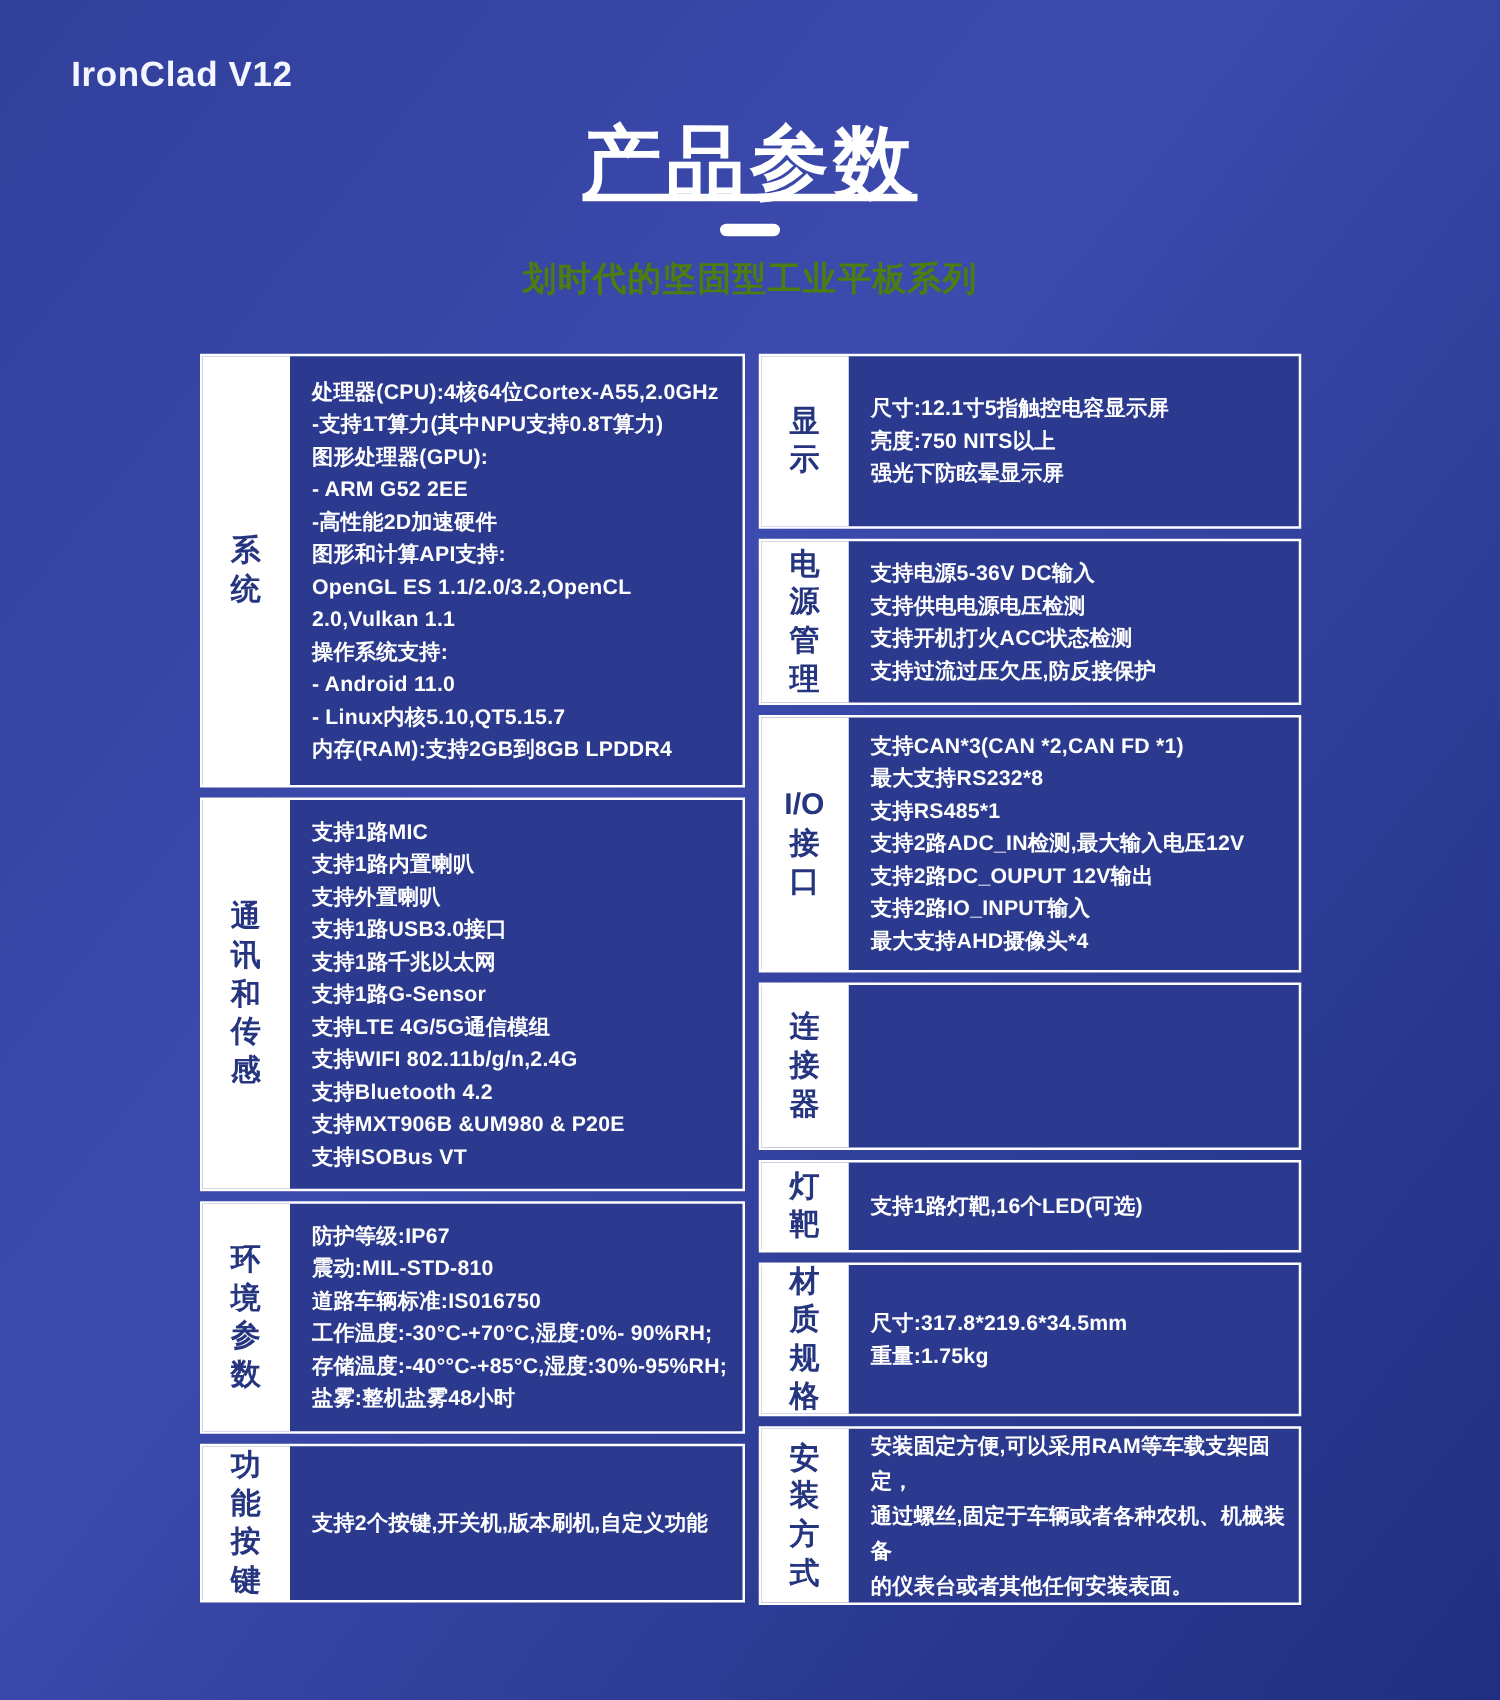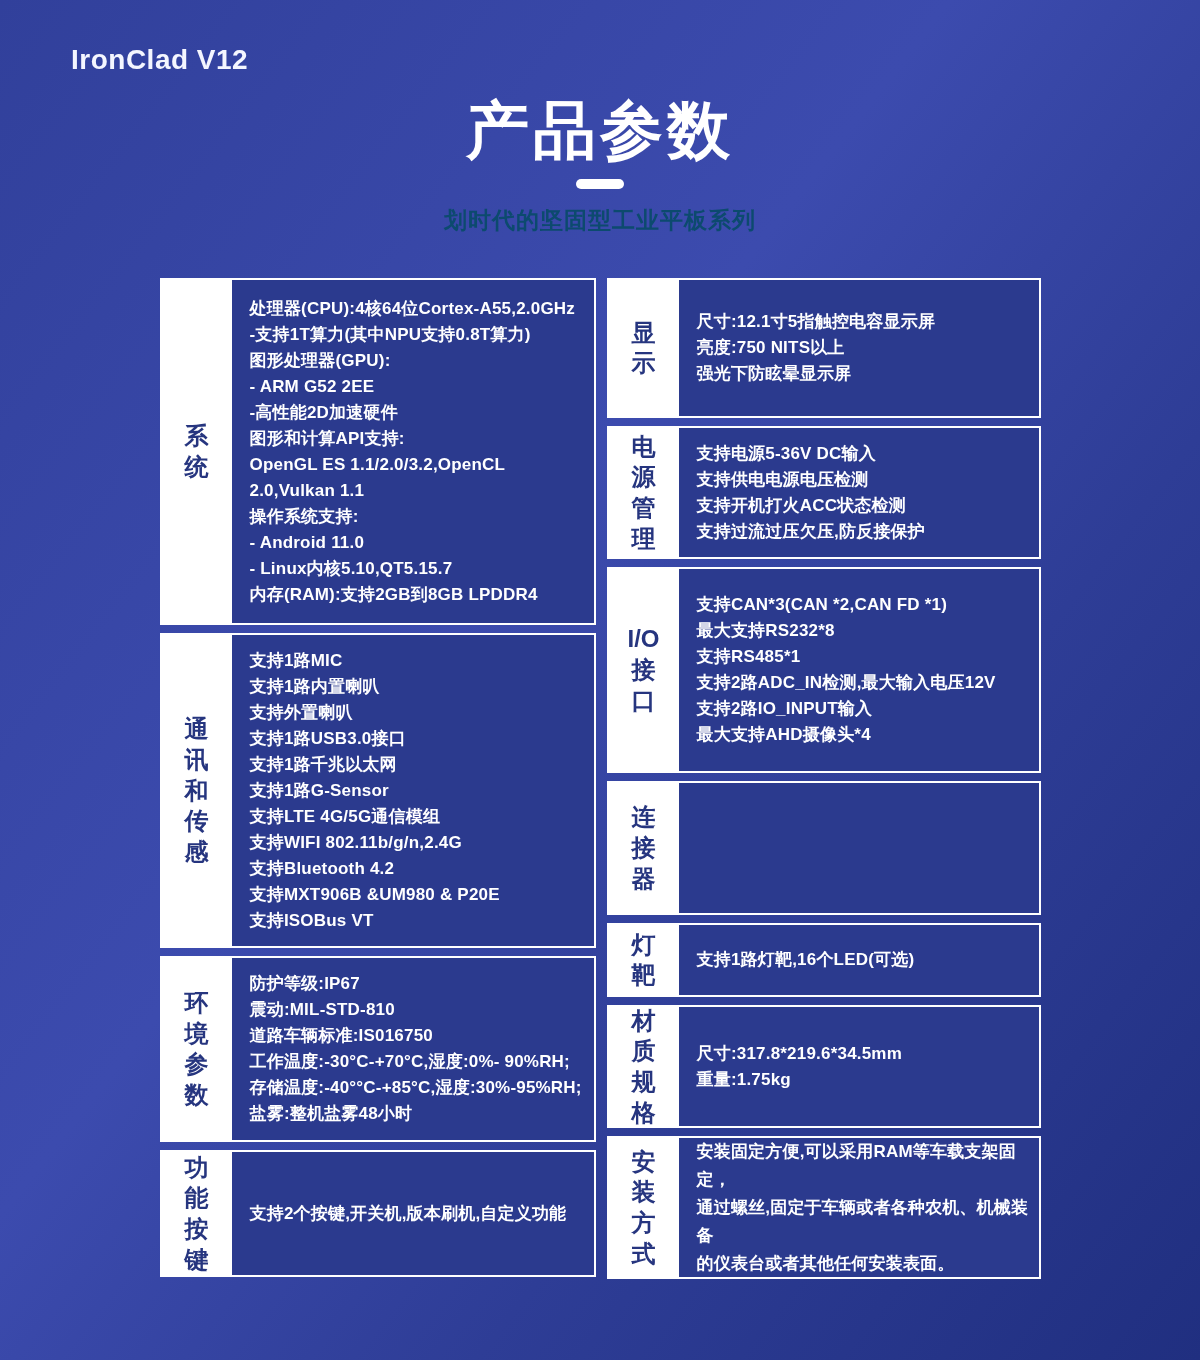--- a/index.html
+++ b/index.html
@@ -15,49 +15,50 @@
   body{
     height:1360px;
     overflow:hidden;
     font-family:"Liberation Sans","DejaVu Sans",sans-serif;
     background:linear-gradient(128deg,var(--background-top) 0%,var(--background-mid) 42%,#2e3d96 68%,var(--background-bottom) 100%);
     color:var(--text);
     position:relative;
   }
   .brand{
     position:absolute;
-    top:44px;left:71px;
+    top:44px;left:57px;
     font-size:28px;
     font-weight:bold;
     letter-spacing:0.5px;
     color:#f4f6ff;
   }
   .header{
     padding-top:94px;
     text-align:center;
   }
   .page-title{
     font-size:63px;
     font-weight:800;
     letter-spacing:4px;
     line-height:1.15;
     color:#ffffff;
+    text-decoration:underline;
   }
   .title-divider{
     width:48px;height:10px;
     background:#ffffff;
     border-radius:5px;
     margin:13px auto 0 auto;
   }
   .subtitle{
     margin-top:16px;
-    font-size:23px;
+    font-size:27px;
     font-weight:600;
     letter-spacing:1px;
-    color:#0c4a6e;
+    color:#4d7c0f;
   }
   .spec-grid{
     width:881px;
     margin:42px auto 0 auto;
     display:flex;
     gap:11px;
   }
   .spec-col{
     display:flex;
     flex-direction:column;
@@ -230,20 +231,21 @@
       <div class="spec-label">
           <div class="label-char">I/O</div>
           <div class="label-char">接</div>
           <div class="label-char">口</div>
         </div>
       <div class="spec-content">
           <div class="spec-line">支持CAN*3(CAN *2,CAN FD *1)</div>
           <div class="spec-line">最大支持RS232*8</div>
           <div class="spec-line">支持RS485*1</div>
           <div class="spec-line">支持2路ADC_IN检测,最大输入电压12V</div>
+          <div class="spec-line">支持2路DC_OUPUT 12V输出</div>
           <div class="spec-line">支持2路IO_INPUT输入</div>
           <div class="spec-line">最大支持AHD摄像头*4</div>
         </div>
     </section>
 
     <section class="spec-box h-conn">
       <div class="spec-label">
           <div class="label-char">连</div>
           <div class="label-char">接</div>
           <div class="label-char">器</div>

